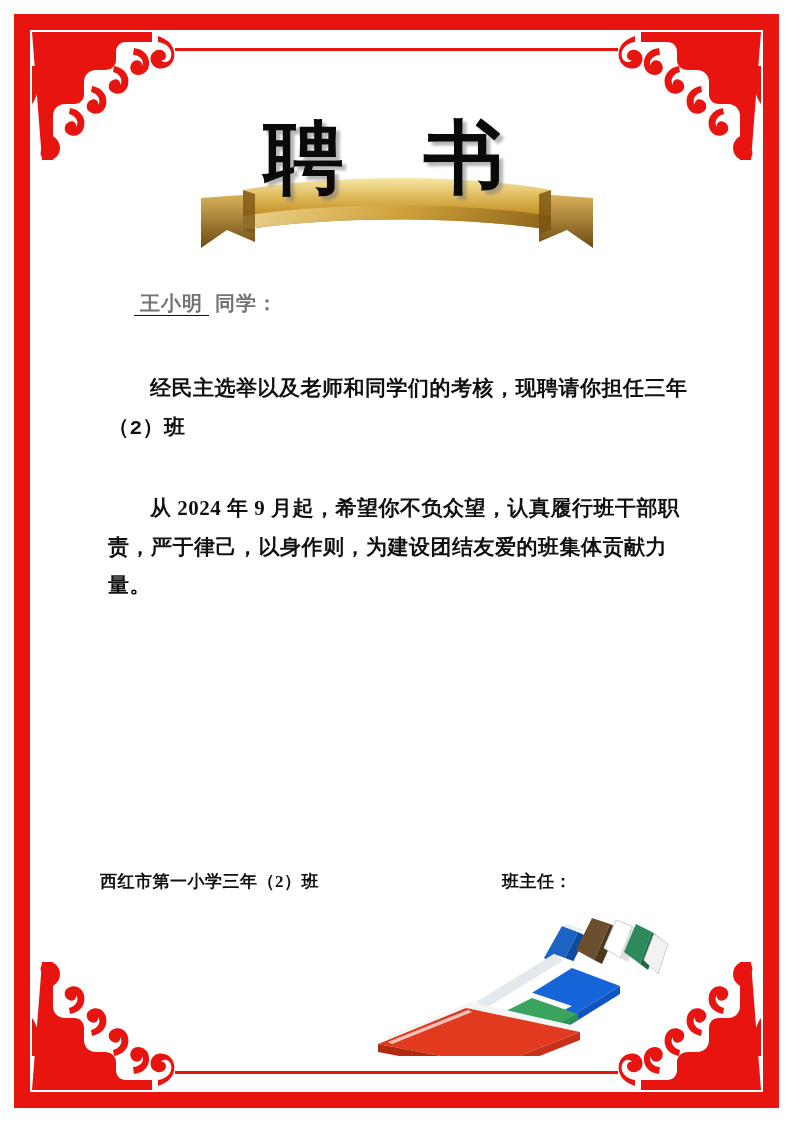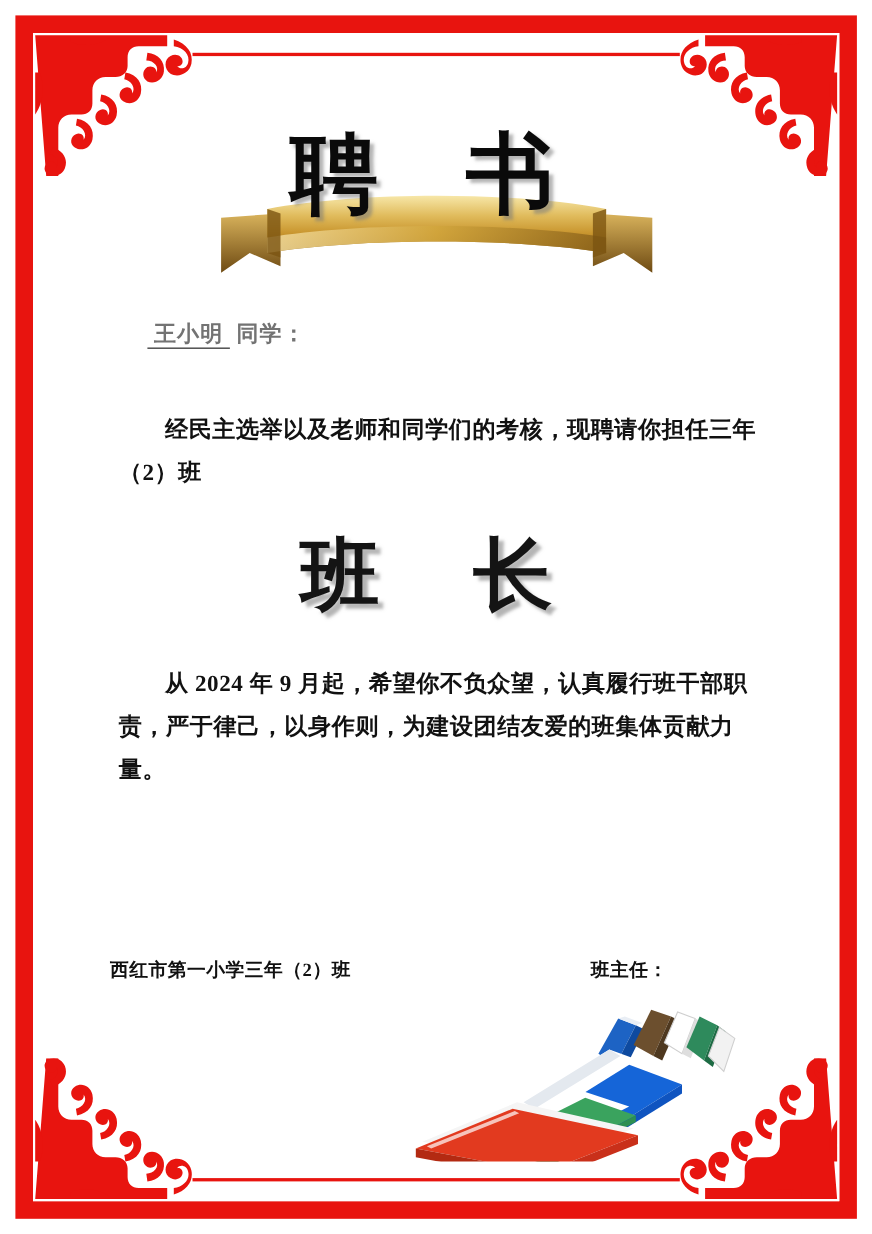--- a/index.html
+++ b/index.html
@@ -125,21 +125,21 @@
   }
 
   .para {
     font-size: 21px;
     color: #111;
     line-height: 1.85;
     letter-spacing: 0.5px;
     font-weight: 600;
     margin: 0;
   }
-  .para-1 { margin-top: 54px; text-indent: 2em; }
+  .para-1 { margin-top: 54px; text-indent: 2em; font-family: Liberation Mono, monospace; }
   .para-2 { margin-top: 40px; text-indent: 2em; }
 
   .position {
     text-align: center;
     font-family: "DejaVu Sans", "Liberation Sans", sans-serif;
     font-weight: bold;
     font-size: 72px;
     letter-spacing: 30px;
     color: #141414;
     text-shadow: 5px 5px 3px rgba(130,130,130,0.6);
@@ -153,21 +153,21 @@
     left: 100px;
     right: 110px;
     top: 870px;
     display: flex;
     justify-content: space-between;
     font-size: 17px;
     font-weight: 700;
     color: #111;
     letter-spacing: 0.5px;
   }
-  .footer-right { margin-right: 76px; }
+  .footer-right { margin-right: 111px; }
 
   
   .books {
     position: absolute;
     right: 115px;
     bottom: 66px;
     width: 330px;
     height: 150px;
   }
   .books svg { display:block; width:100%; height:100%; }
@@ -281,21 +281,20 @@
   </div>
 
   <div class="body-area">
     <p class="salutation">
       <span class="name">王小明</span>
       <span>同学：</span>
     </p>
 
     <p class="para para-1">经民主选举以及老师和同学们的考核，现聘请你担任三年（2）班</p>
 
-    <div class="position">班 长</div>
 
     <p class="para para-2">从 2024 年 9 月起，希望你不负众望，认真履行班干部职责，严于律己，以身作则，为建设团结友爱的班集体贡献力量。</p>
   </div>
 
   <div class="footer-row">
     <div>西红市第一小学三年（2）班</div>
     <div class="footer-right">班主任：</div>
   </div>
 
   <div class="books">

